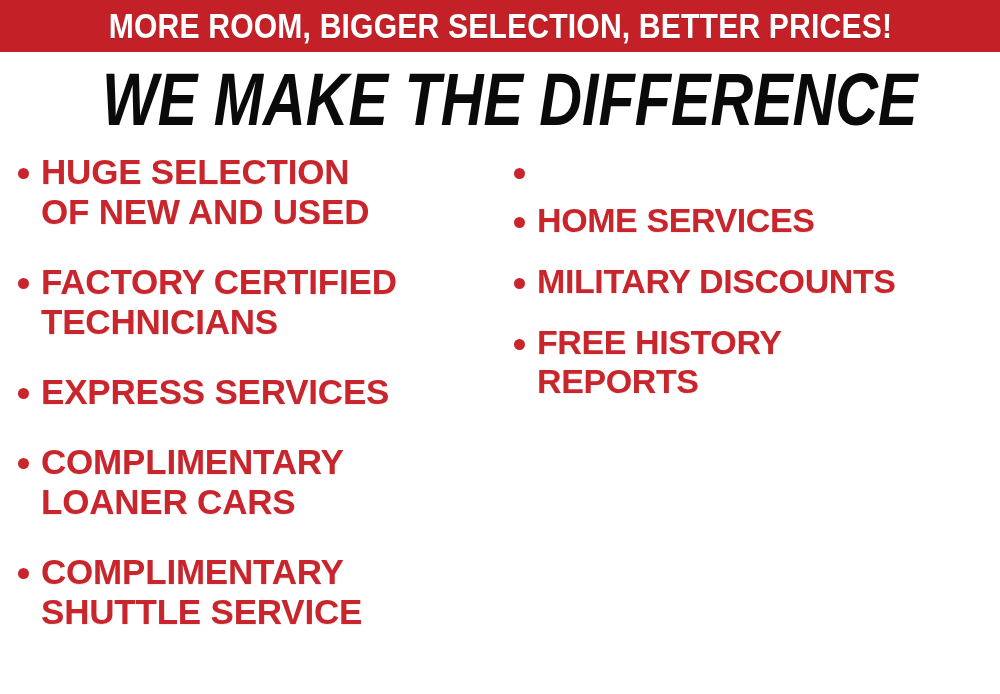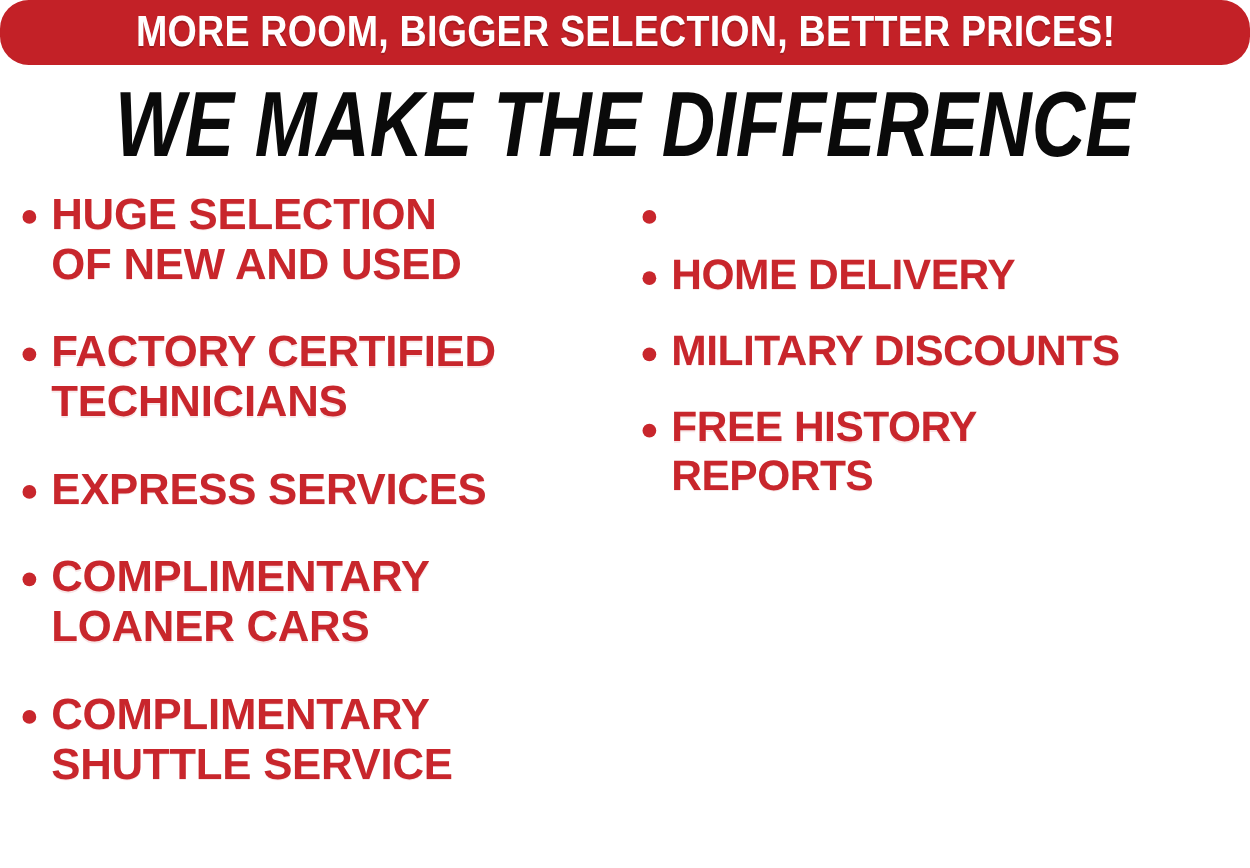--- a/index.html
+++ b/index.html
@@ -21,21 +21,20 @@
     position: absolute;
     left: 0;
     top: 0;
     width: 1000px;
     height: 52px;
     background: #c32127;
     display: flex;
     align-items: center;
     justify-content: center;
     overflow: hidden;
-    border-radius: 23px;
   }
   .banner-text {
     color: #ffffff;
     font-family: "Liberation Sans", sans-serif;
     font-weight: bold;
     font-size: 35px;
     line-height: 36px;
     letter-spacing: 0.2px;
     white-space: nowrap;
     transform: scaleX(0.86);
@@ -45,21 +44,21 @@
 
   
   .headline-wrap {
     position: absolute;
     left: 0;
     top: 66px;
     width: 1000px;
     height: 68px;
     display: flex;
     align-items: center;
-    justify-content: center;
+    justify-content: flex-start;
     overflow: hidden;
   }
   .headline {
     color: #0a0a0a;
     font-family: "Liberation Sans", sans-serif;
     font-weight: bold;
     font-style: italic;
     font-size: 74px;
     line-height: 74px;
     letter-spacing: 0px;
@@ -173,21 +172,21 @@
   </div>
 
   <div class="col col-right">
 
     <div class="bullet-item">
       <span class="dot"></span>
     </div>
 
     <div class="bullet-item">
       <span class="dot"></span>
-      <span class="bullet-text">HOME DELIVERY</span>
+      <span class="bullet-text">HOME SERVICES</span>
     </div>
 
 
     <div class="bullet-item">
       <span class="dot"></span>
       <span class="bullet-text">MILITARY DISCOUNTS</span>
     </div>
 
 
     <div class="bullet-item">

